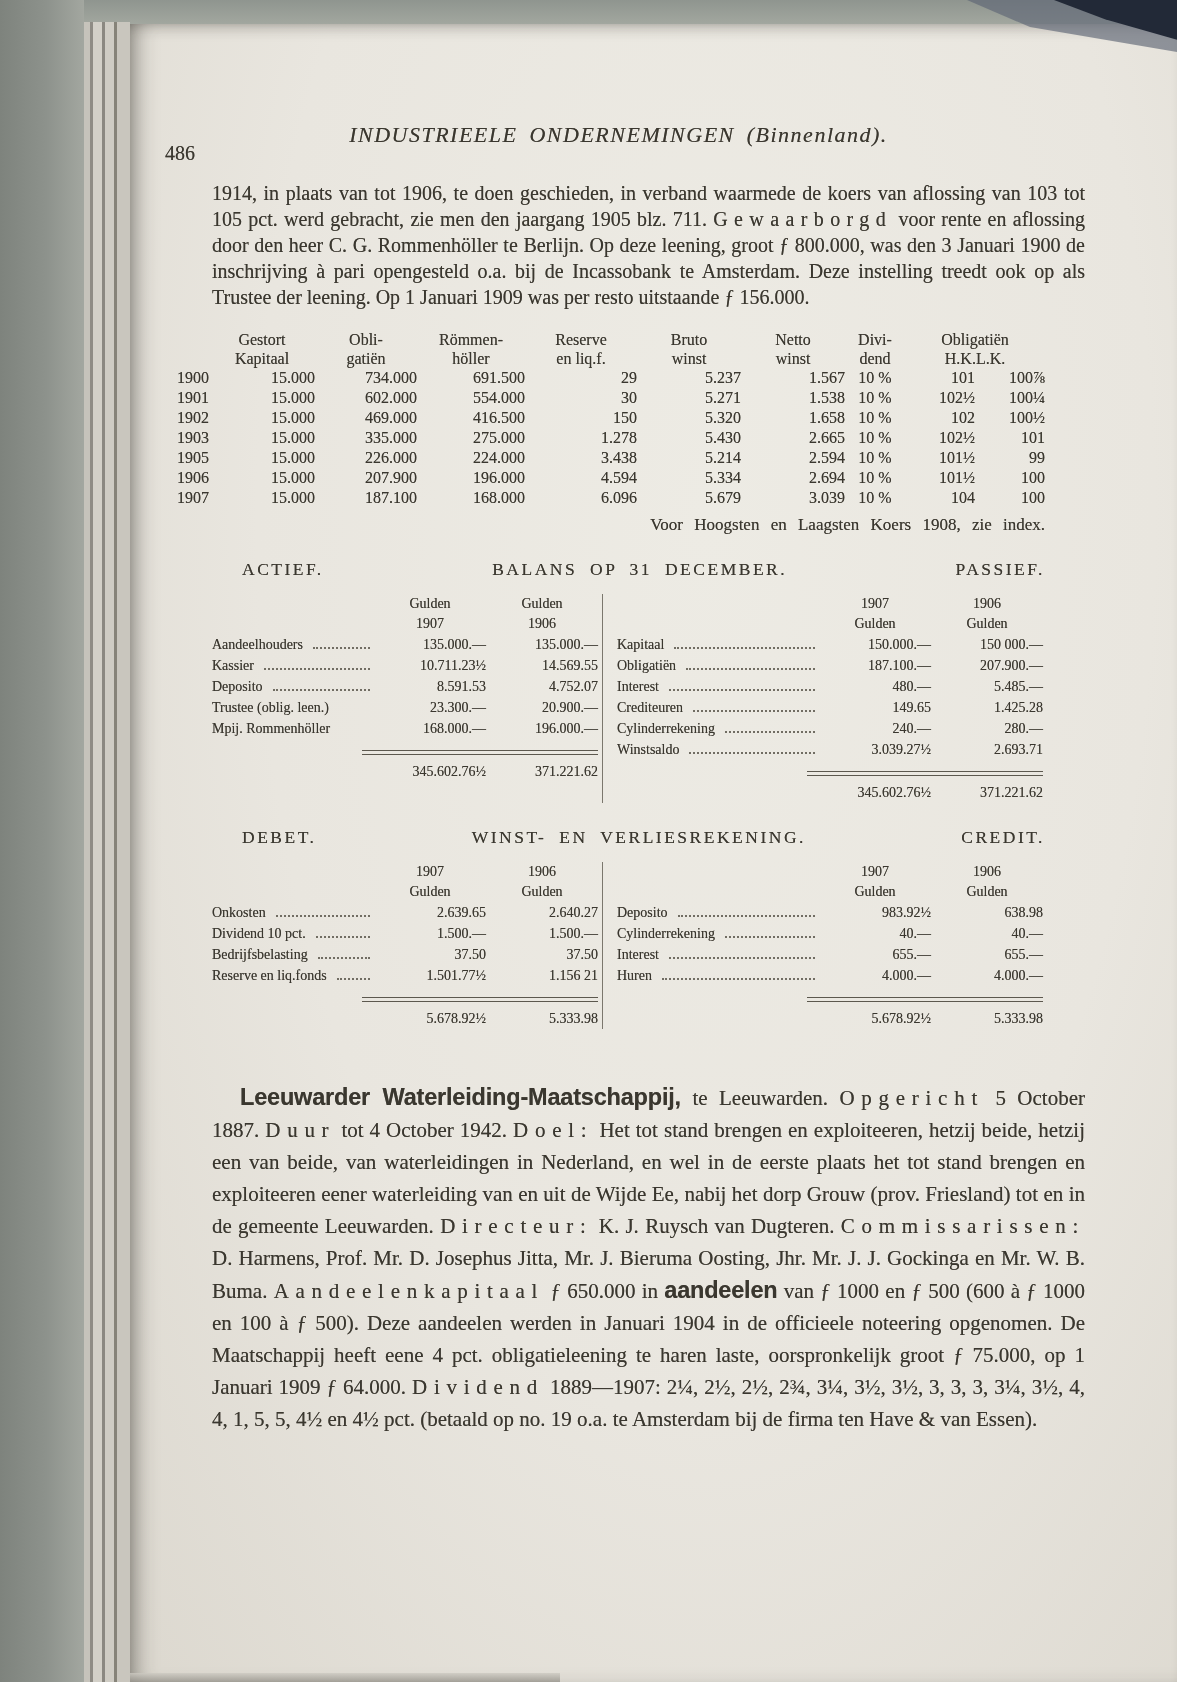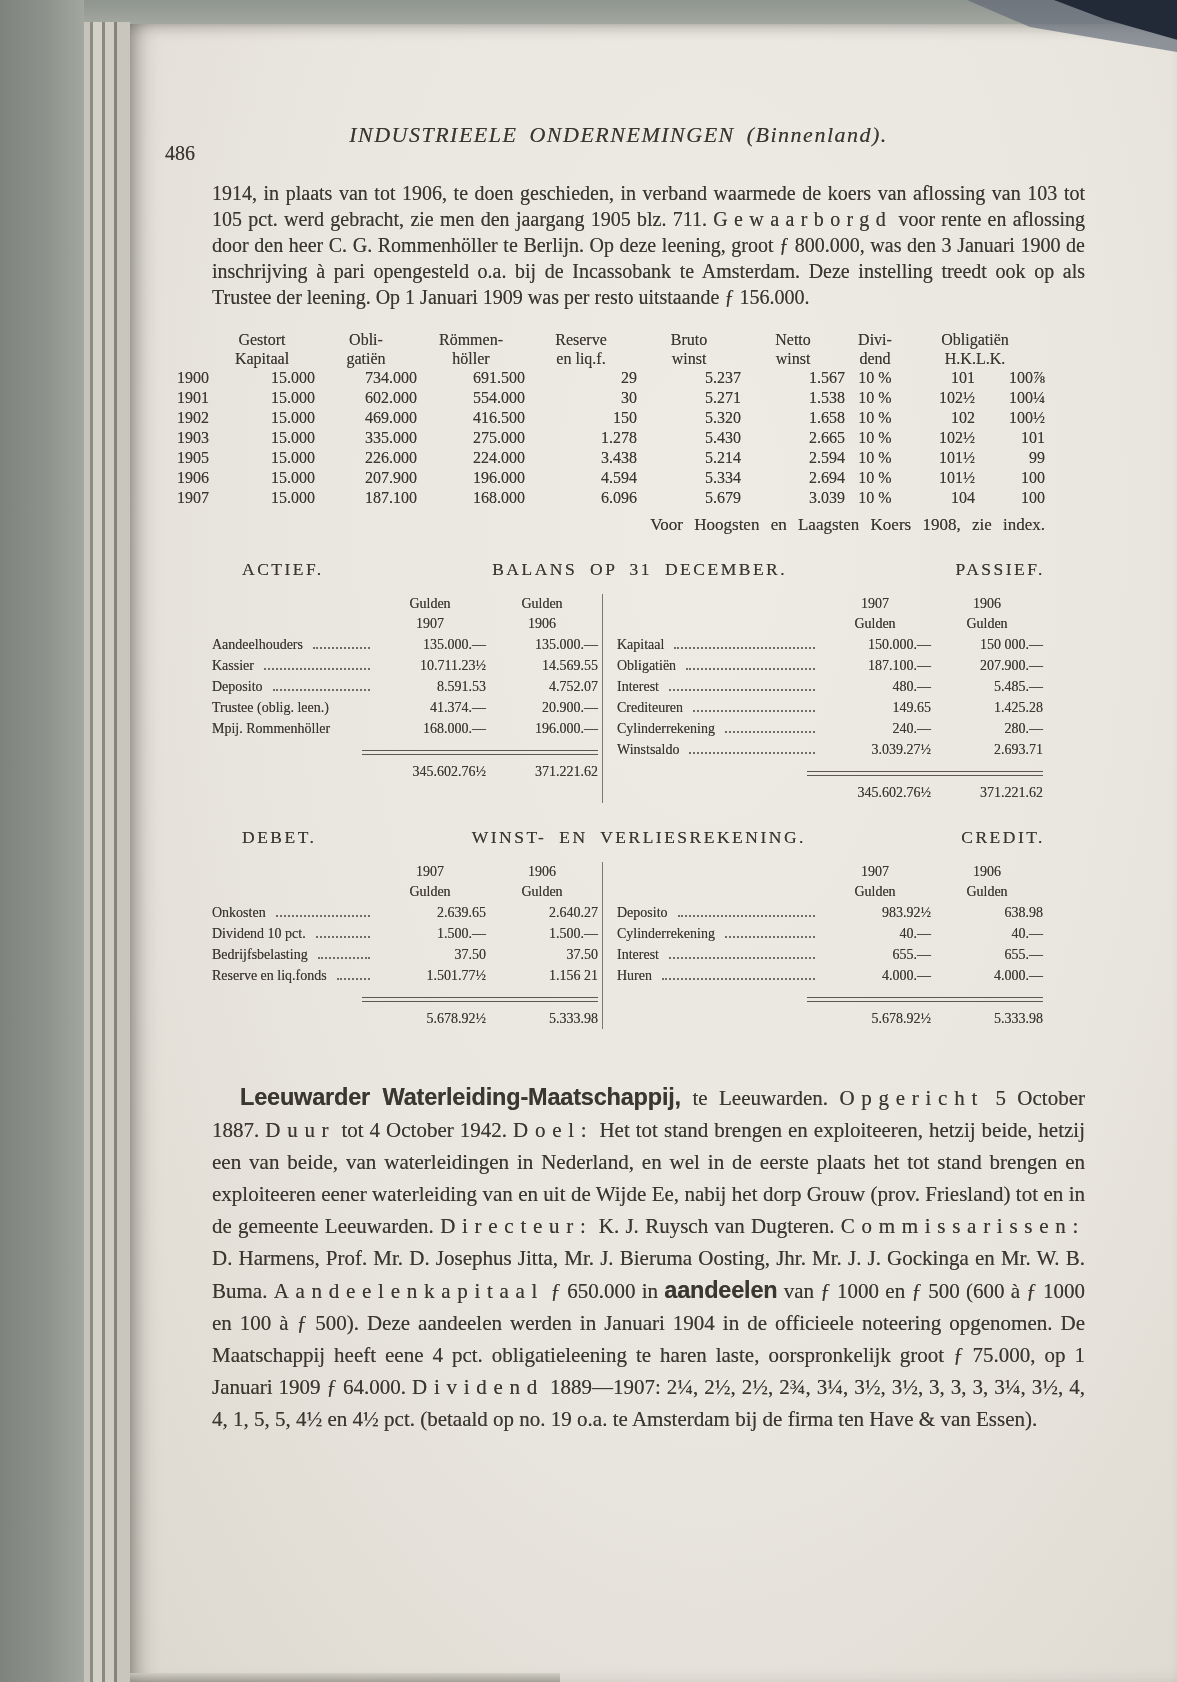--- a/index.html
+++ b/index.html
@@ -243,21 +243,21 @@
         </div>
         <div class="lrow">
           <span class="lbl">Deposito</span>
           <span class="dots"></span>
           <span class="amt">8.591.53</span>
           <span class="amt">4.752.07</span>
         </div>
         <div class="lrow">
           <span class="lbl">Trustee (oblig. leen.)</span>
           <span class="fill"></span>
-          <span class="amt">41.374.—</span>
+          <span class="amt">23.300.—</span>
           <span class="amt">20.900.—</span>
         </div>
         <div class="lrow">
           <span class="lbl">Mpij. Rommenhöller</span>
           <span class="fill"></span>
           <span class="amt">168.000.—</span>
           <span class="amt">196.000.—</span>
         </div>
         <div class="trule"></div>
         <div class="lrow">

